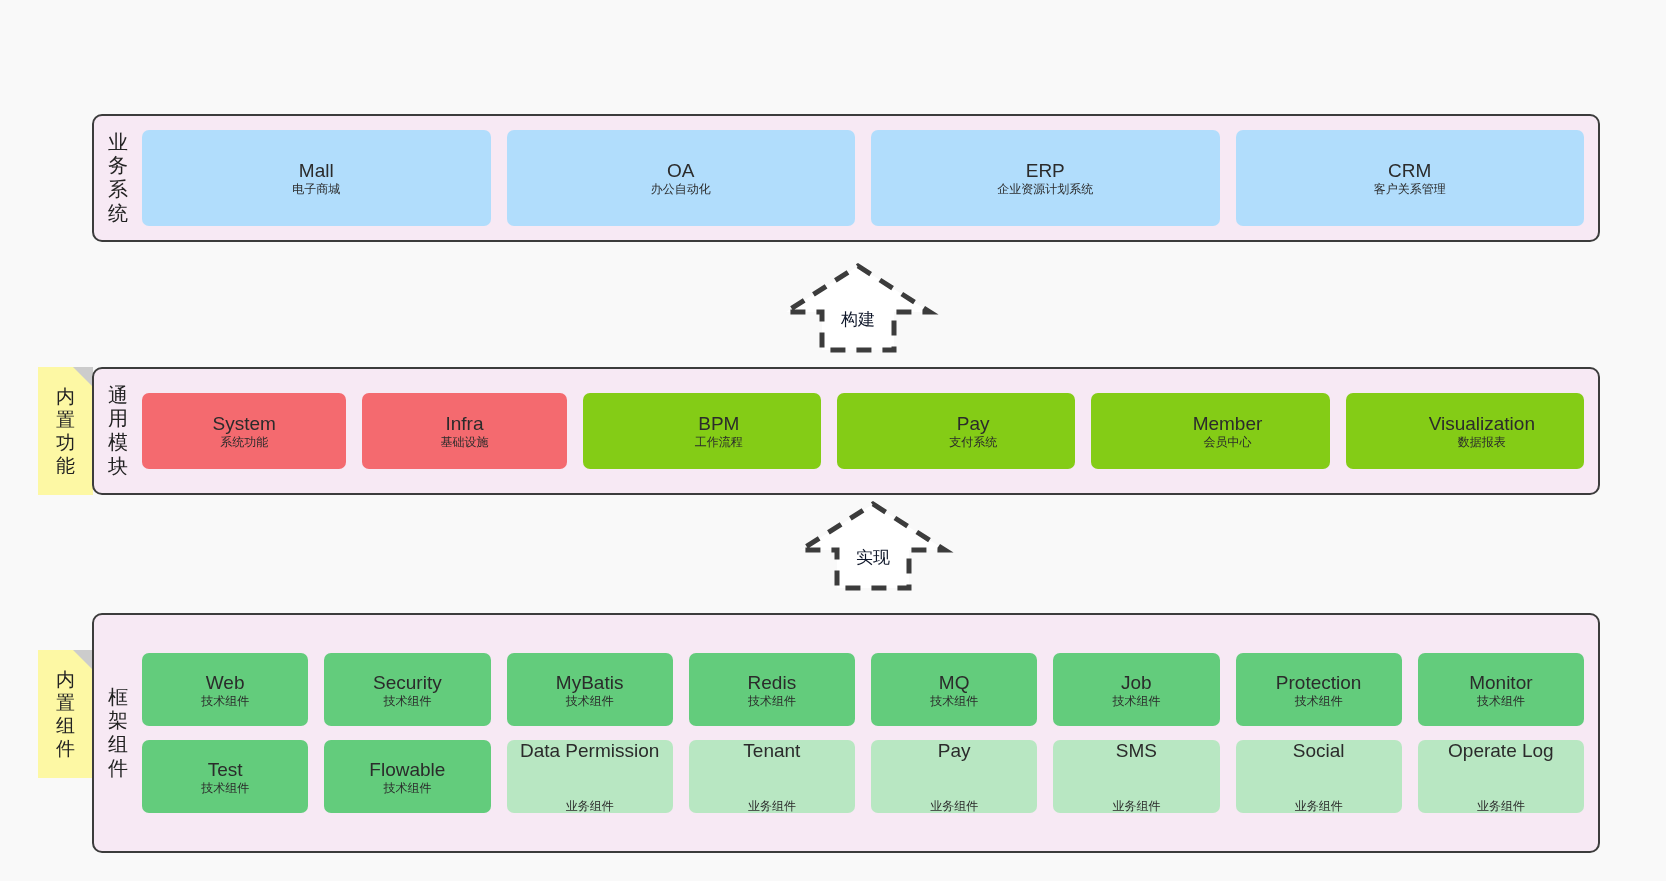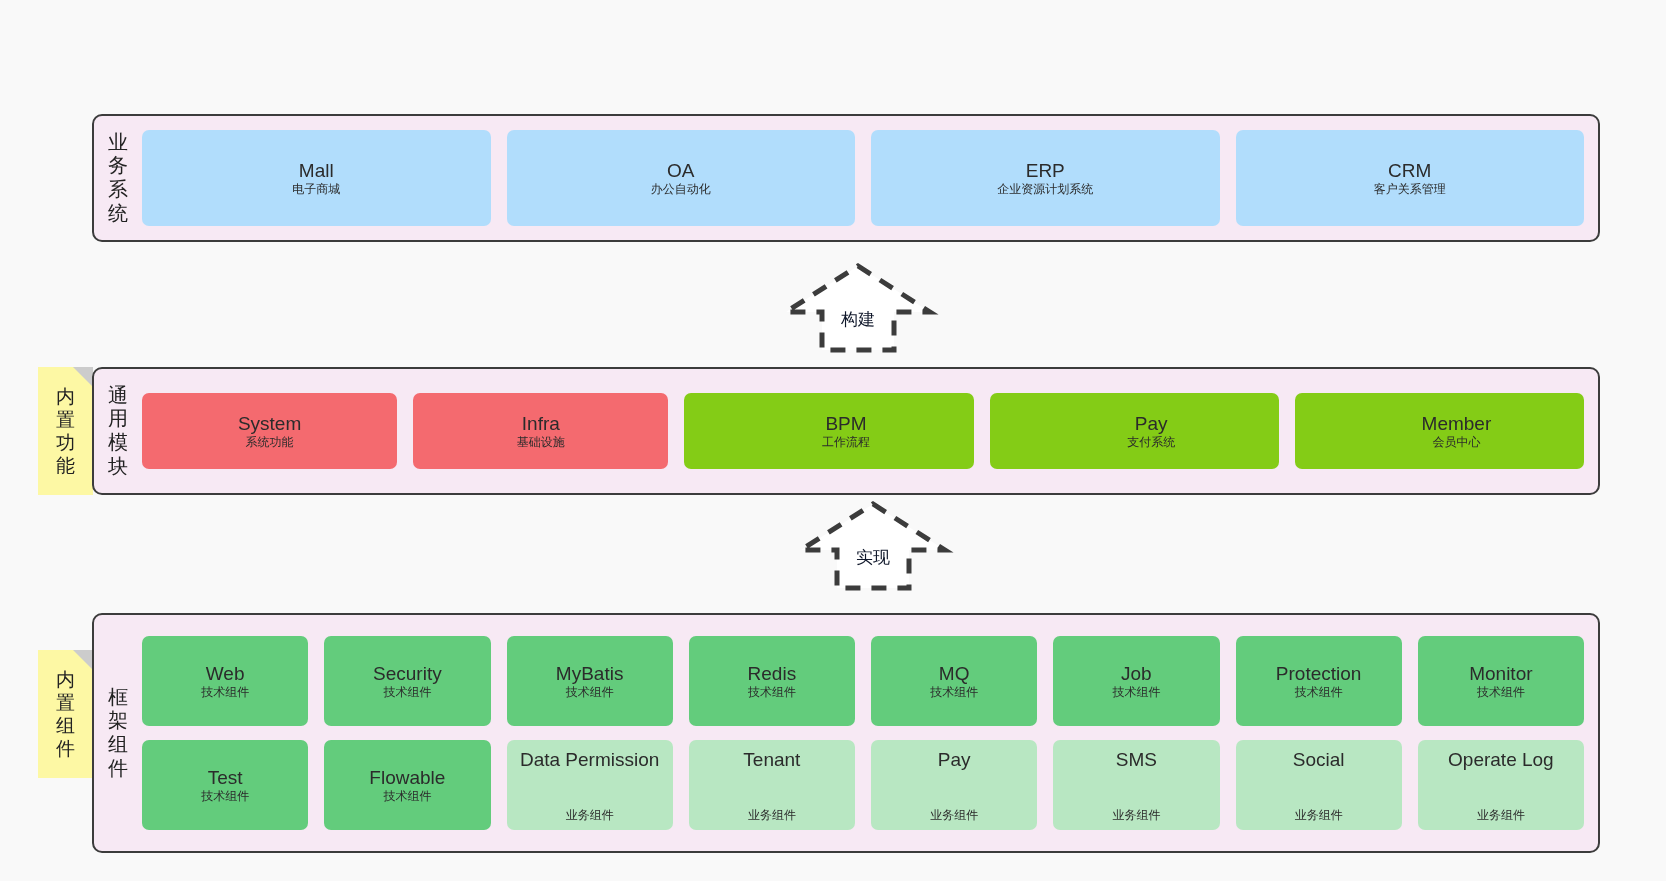--- a/index.html
+++ b/index.html
@@ -76,21 +76,21 @@
 
   
   #layer-business  { left: 92px;  top: 114px; width: 1508px; height: 128px; }
   #layer-business .layer-body { padding-left: 0; }
   #layer-business .card { height: 96px; }
 
   #layer-common    { left: 92px;  top: 367px; width: 1508px; height: 128px; }
   #layer-common .card { height: 76px; }
 
   #layer-framework { left: 92px;  top: 613px; width: 1508px; height: 240px; }
-  #layer-framework .card { height: 90px; }
+  #layer-framework .card { height: 73px; }
 
   
   .note {
     position: absolute;
     background: #fdf8a4;
     display: flex;
     flex-direction: column;
     align-items: center;
     justify-content: center;
     font-size: 19px;
@@ -196,20 +196,24 @@
           <div class="t2">工作流程</div>
         </div>
         <div class="card c-pink">
           <div class="t1">Pay</div>
           <div class="t2">支付系统</div>
         </div>
         <div class="card c-pink">
           <div class="t1">Member</div>
           <div class="t2">会员中心</div>
         </div>
+        <div class="card c-pink">
+          <div class="t1">Visualization</div>
+          <div class="t2">数据报表</div>
+        </div>
       </div>
     </div>
   </div>
 
   <div class="arrow" id="arrow-impl">
     <svg width="156" height="92" viewBox="0 0 156 92" aria-hidden="true">
       <path d="M78 4 L150 50 L114 50 L114 88 L42 88 L42 50 L6 50 Z" fill="#ffffff" stroke="#3c3c3c" stroke-width="5" stroke-dasharray="15,11" stroke-linejoin="miter"></path>
     </svg>
     <div class="lbl">实现</div>
   </div>

